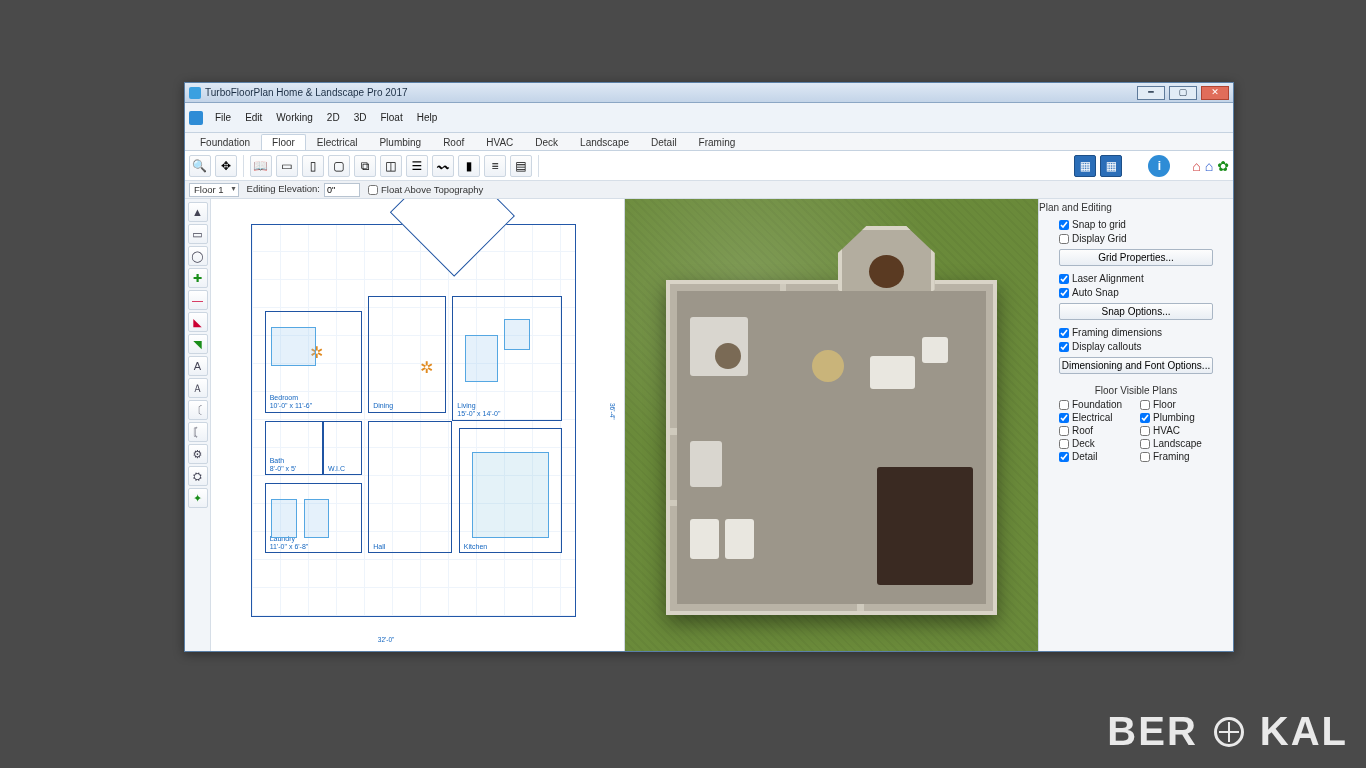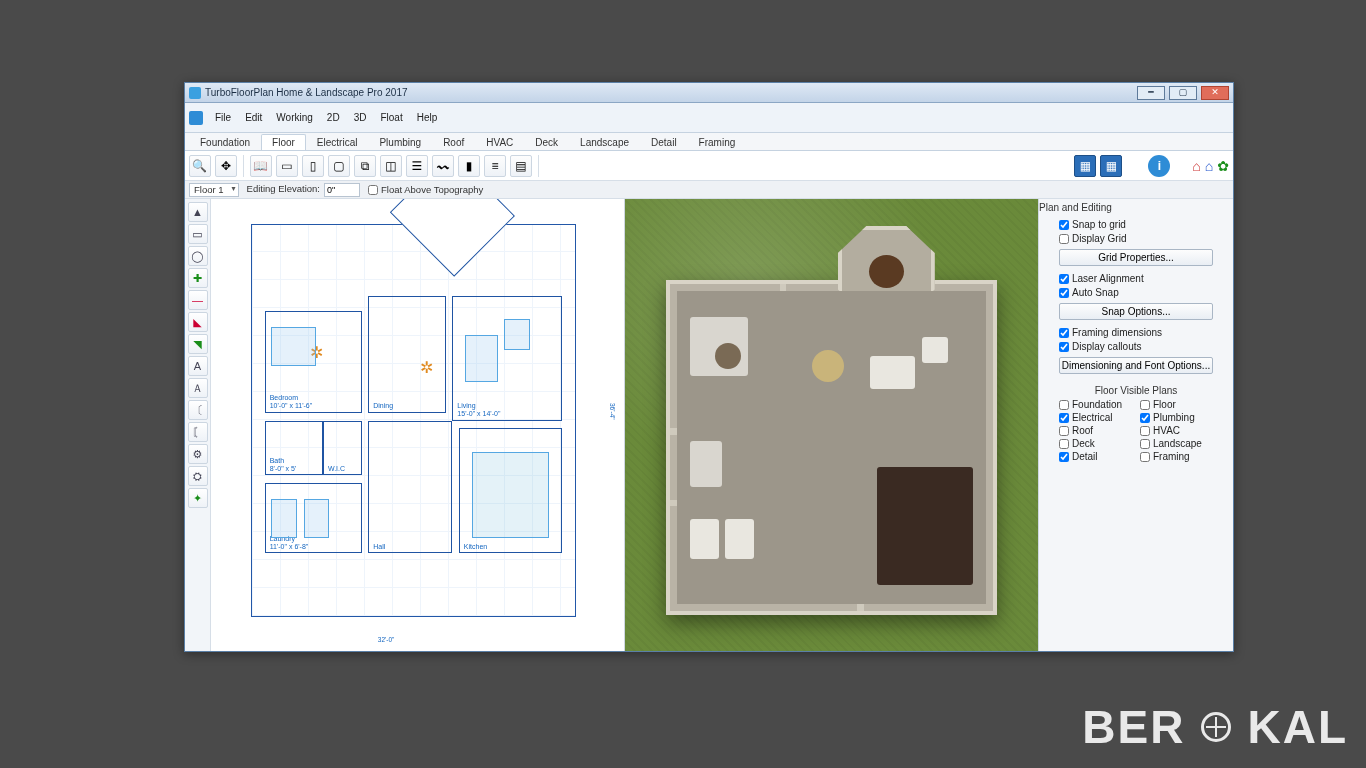--- a/index.html
+++ b/index.html
@@ -129,21 +129,21 @@
   .panel-btn{
     display:block;width:100%;
     border:1px solid #a9b6c5;background:linear-gradient(#fdfdfd,#e9eef4);
     font-size:10px;padding:2px 0;text-align:center;border-radius:2px;margin:2px 0 4px;
   }
   .panel-sub{font-size:10px;text-align:center;color:#333;margin-top:4px;}
   .grid2{display:grid;grid-template-columns:1fr 1fr;gap:2px 8px;}
   
   .watermark{
     position:absolute;right:18px;bottom:14px;
-    font-size:46px;font-weight:700;letter-spacing:2px;color:#e9e9e9;
+    font-size:40px;font-weight:700;letter-spacing:2px;color:#e9e9e9;
     display:flex;align-items:center;gap:16px;font-family:Arial,sans-serif;
   }
   .watermark .glyph{
     width:30px;height:30px;border:3px solid #e9e9e9;border-radius:50%;
     position:relative;display:inline-block;
   }
   .watermark .glyph::before,.watermark .glyph::after{
     content:"";position:absolute;left:50%;top:2px;bottom:2px;width:2px;background:#e9e9e9;transform:translateX(-50%);
   }
   .watermark .glyph::after{transform:translateX(-50%) rotate(90deg);}

